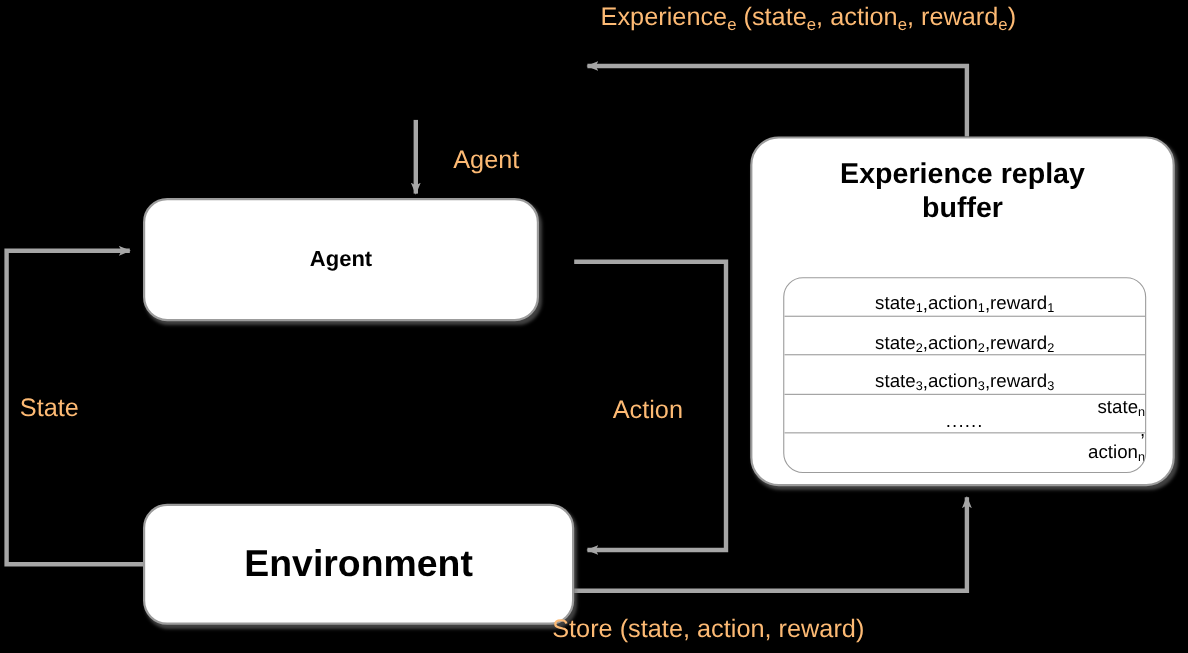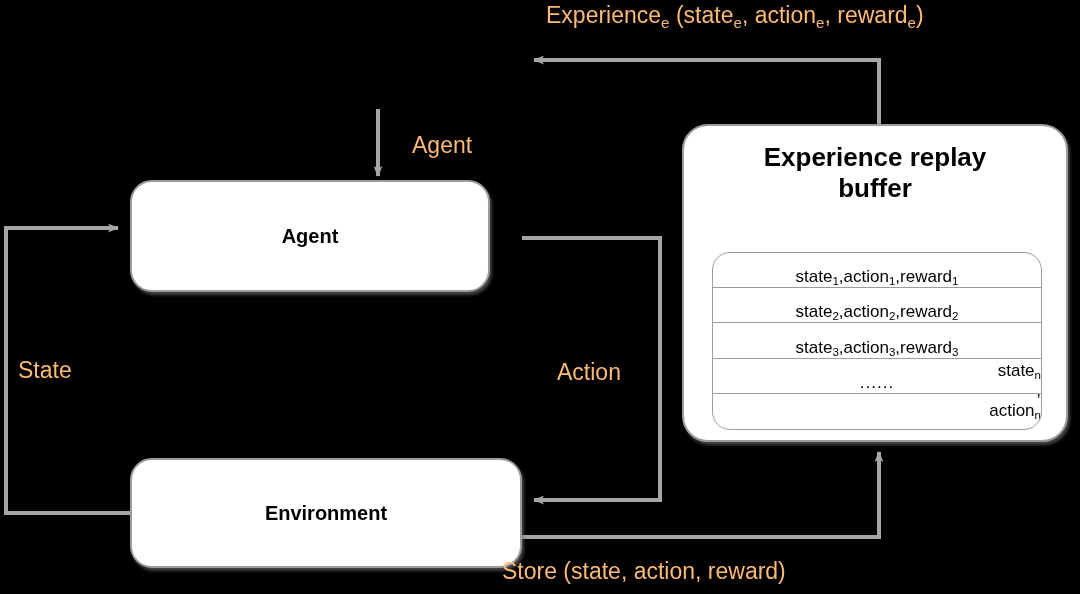--- a/index.html
+++ b/index.html
@@ -34,21 +34,21 @@
   #node-rl {
     left: 128px; top: 5px; width: 394px; height: 104px;
     font-size: 28px;
   }
   #node-agent {
     left: 130px; top: 180px; width: 360px; height: 112px;
     font-size: 20px;
   }
   #node-env {
     left: 130px; top: 458px; width: 392px; height: 110px;
-    font-size: 20px;
+    font-size: 34px;
   }
   #node-buffer {
     left: 682px; top: 124px; width: 386px; height: 318px;
     border-radius: 26px;
     display: block;
     padding: 0;
   }
   #buffer-title {
     margin-top: 16px;
     font-size: 26px;

